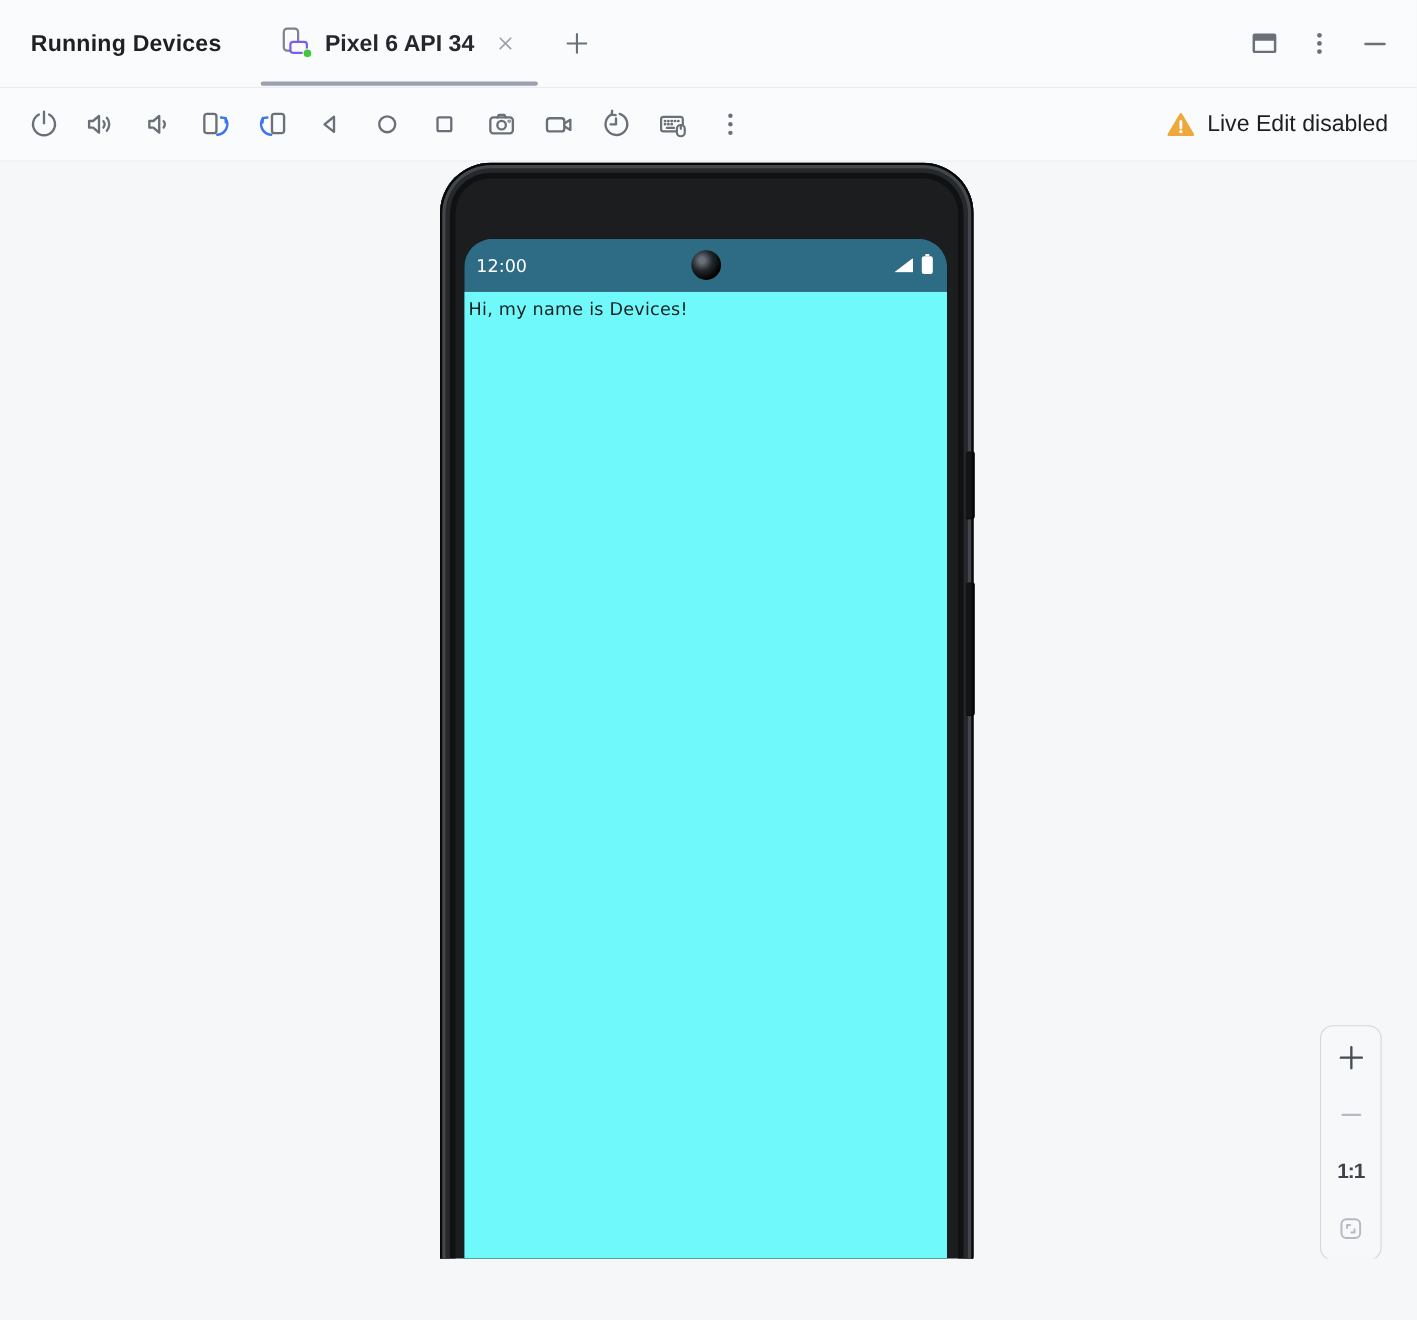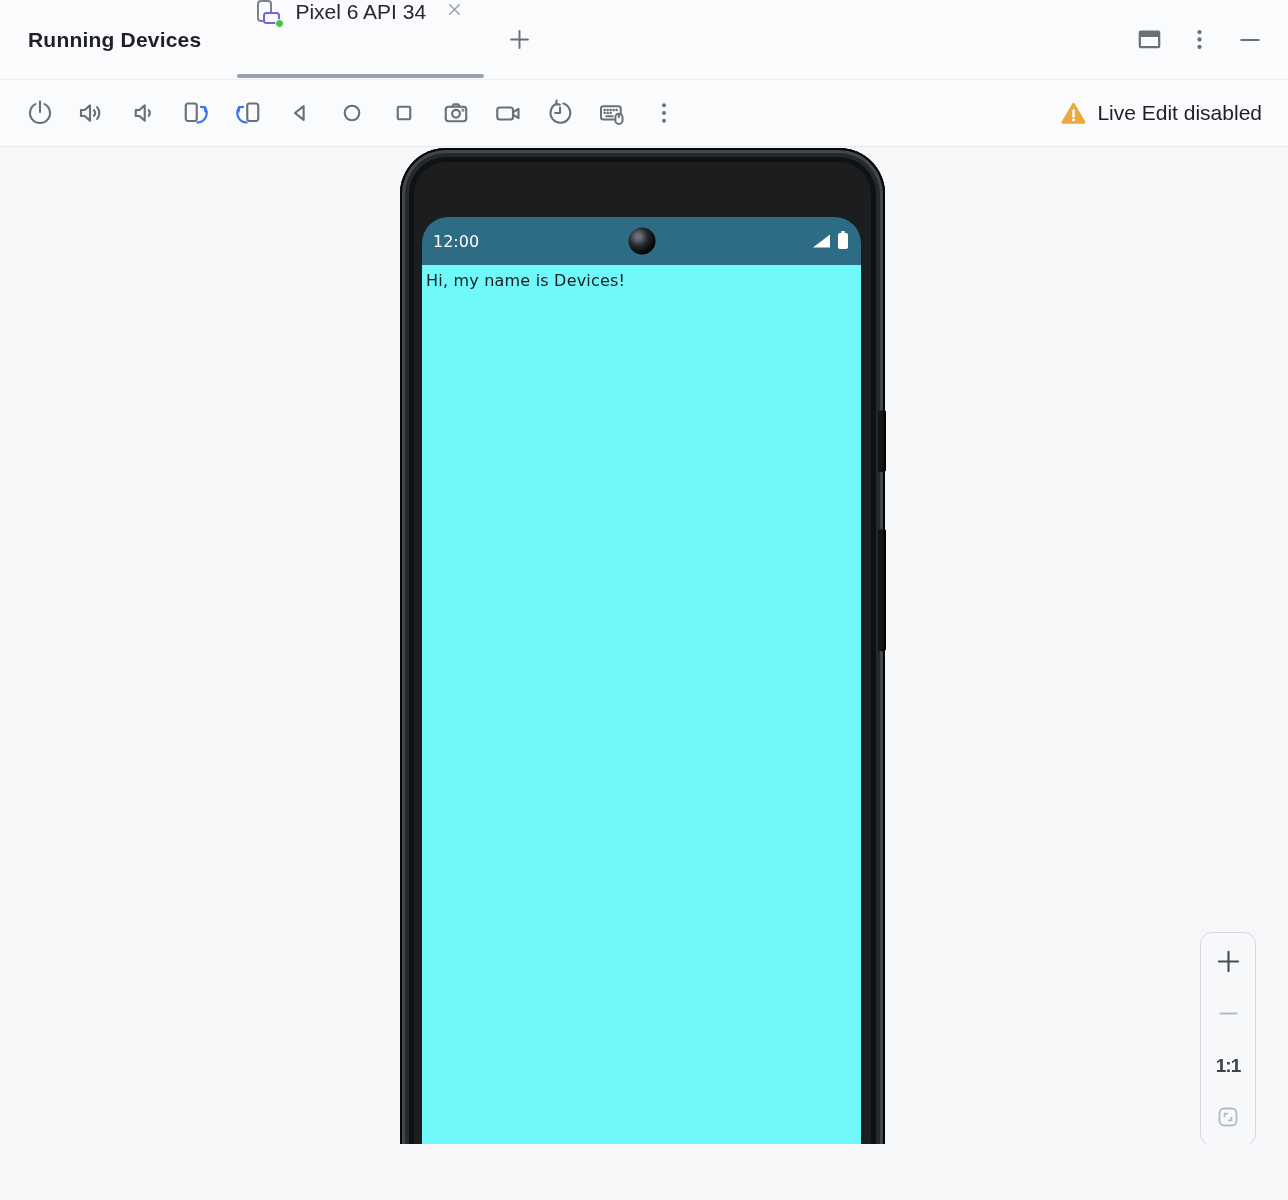--- a/index.html
+++ b/index.html
@@ -8,22 +8,22 @@
   .app { position:relative; width:1288px; height:1144px; overflow:hidden; background:#f6f7f9; }
 
   
   .hdr {
     position:relative; height:80px; background:#fafbfc;
     border-bottom:1px solid #ebecef;
     display:flex; align-items:center; padding-left:28px;
   }
   .hdr-title { font-size:21px; font-weight:700; color:#1e2024; margin-right:34px; letter-spacing:.2px; }
   .tab {
-    position:relative; height:100%; display:flex; 
-    gap:11px; padding:0 22px; cursor:pointer;
+    position:relative; height:100%; display:flex; align-items:center;
+    gap:11px; padding:0 22px; cursor:pointer;font-weight:bold;
   }
   .tab-underline {
     position:absolute; left:2px; right:2px; bottom:1px; height:4px;
     border-radius:3px; background:#9ba0ad;
   }
   .dev-ico { position:relative; width:27px; height:30px; flex:0 0 auto; }
   .dev-ico .phone-back {
     position:absolute; left:0; top:0; width:15px; height:22px;
     border:2px solid #7d828e; border-radius:4px;
   }

